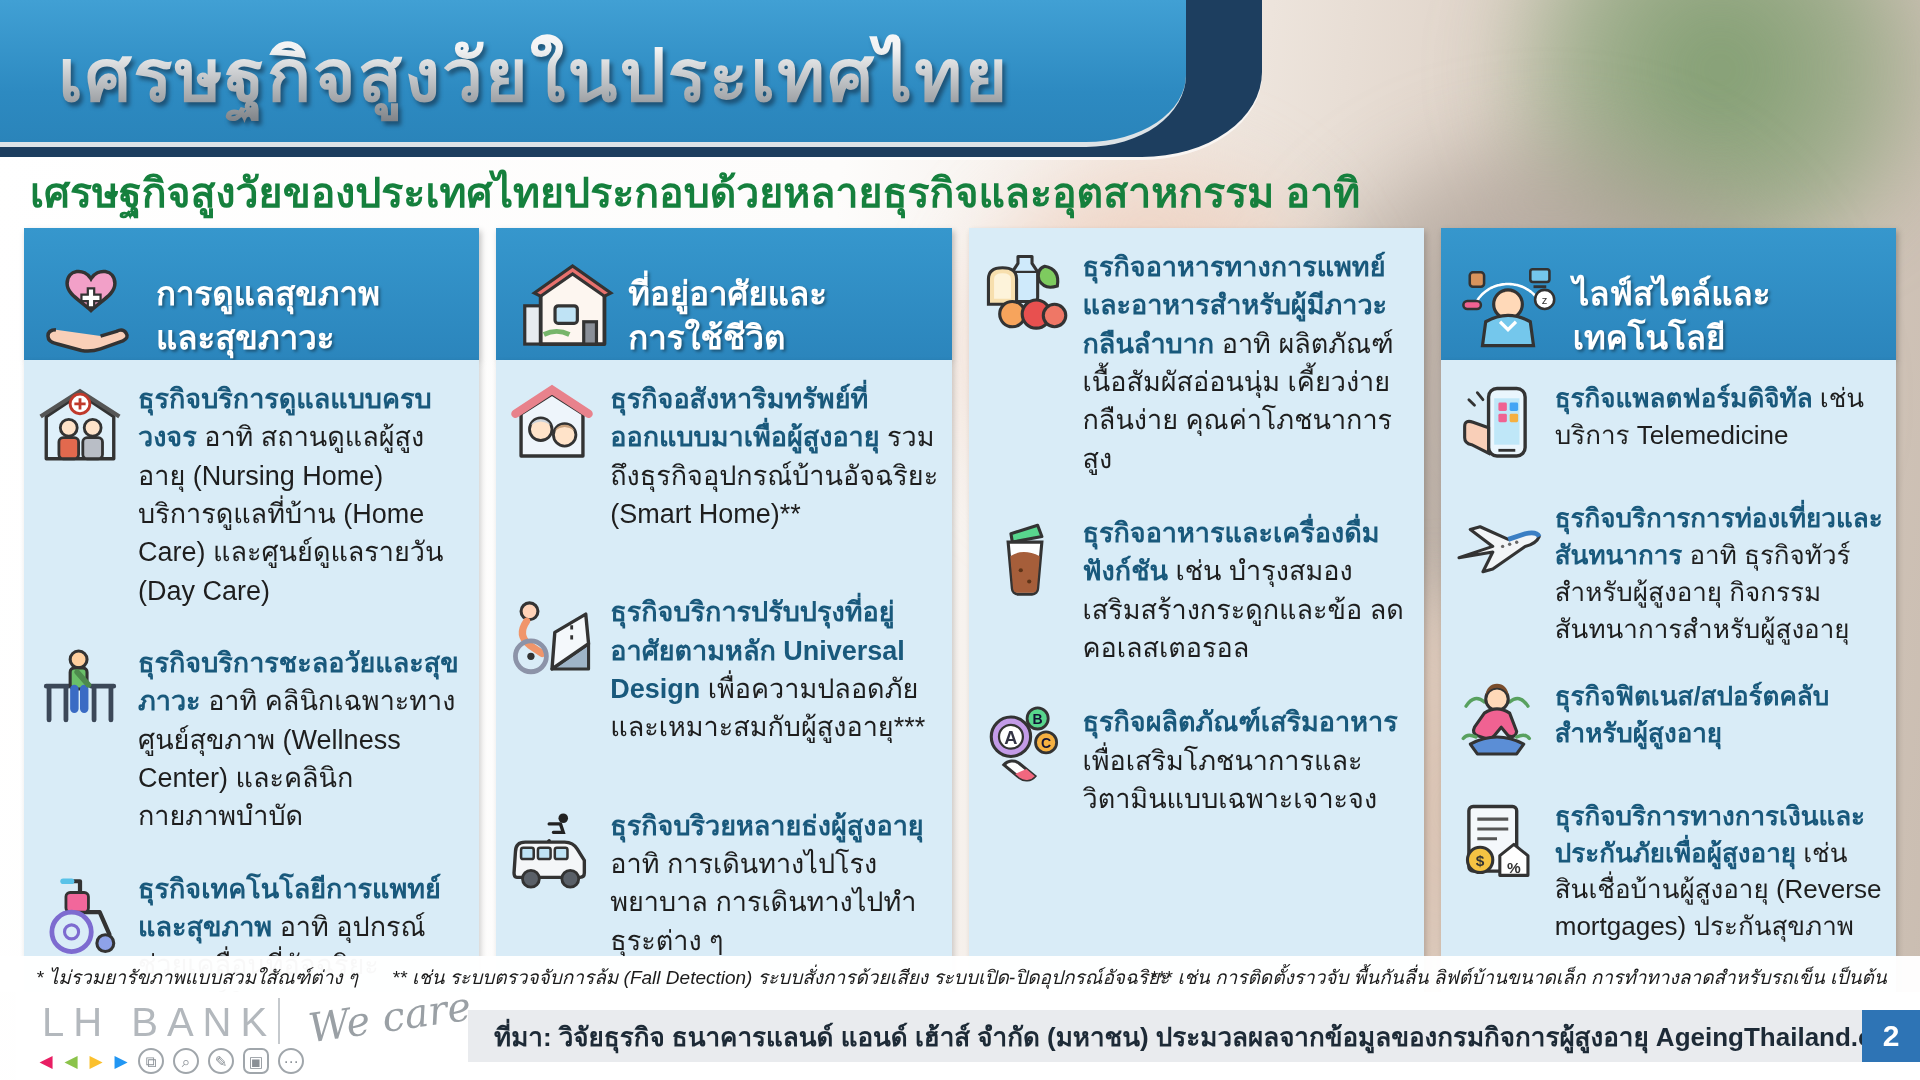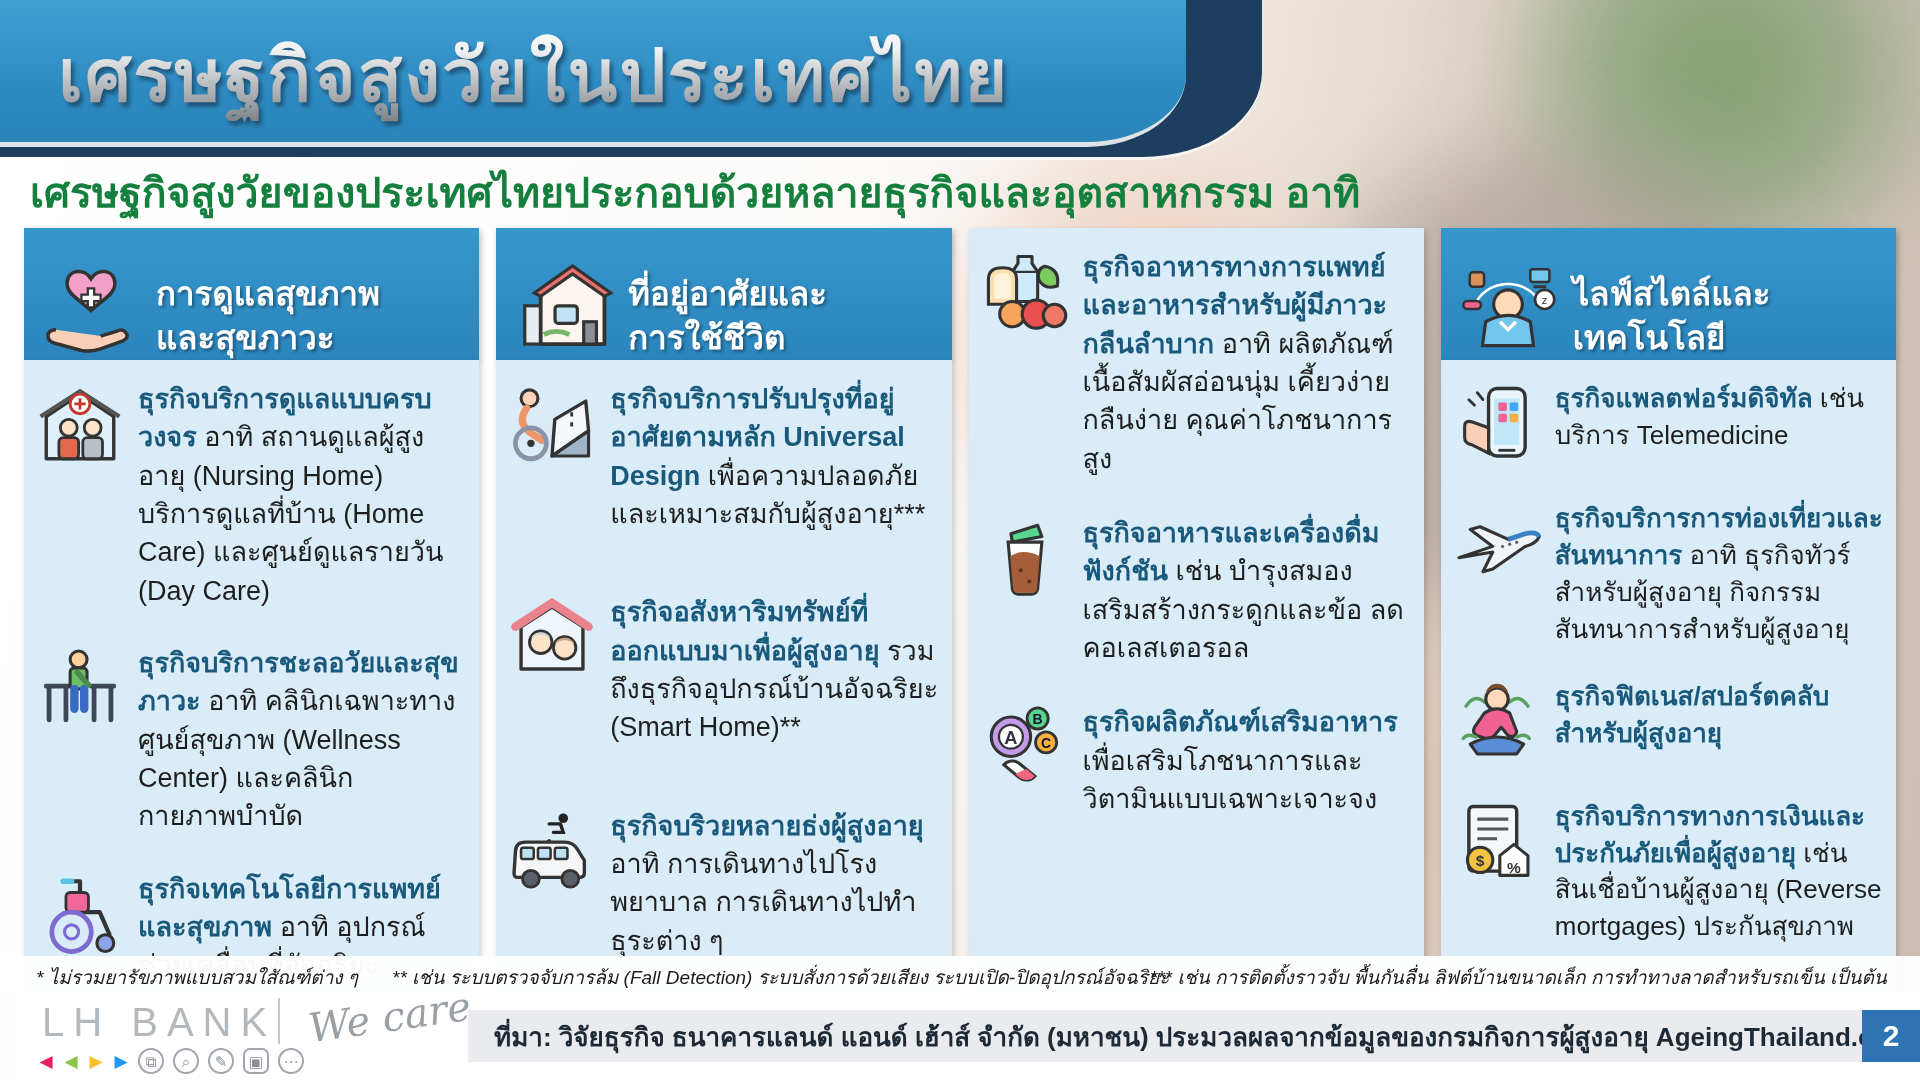--- a/index.html
+++ b/index.html
@@ -151,43 +151,43 @@
       </div>
       <div class="htext">
         <span>ที่อยู่อาศัยและ</span><br>
         <span>การใช้ชีวิต</span>
       </div>
     </div>
     <div class="col-body">
       <div class="item">
         <div class="iicon">
           <svg viewBox="0 0 64 64">
+              <path d="M10 24 L32 10 L54 24 V54 H10 Z" fill="#eef5fb" stroke="#333" stroke-width="2.4" stroke-linejoin="round"></path>
+              <path d="M6 24 L32 7 L58 24" fill="none" stroke="#e8828c" stroke-width="6" stroke-linecap="round"></path>
+              <circle cx="24" cy="35" r="8" fill="#ffe3c9" stroke="#333" stroke-width="2"></circle>
+              <path d="M17 32 a8 8 0 0 1 14 0 q-7 -5 -14 0 z" fill="#cfd4da"></path>
+              <circle cx="41" cy="39" r="8" fill="#ffe3c9" stroke="#333" stroke-width="2"></circle>
+              <path d="M34 36 a8 8 0 0 1 14 0 q-7 -5 -14 0 z" fill="#c9a27e"></path>
+            </svg>
+        </div>
+        <p class="itext"><span class="lead">ธุรกิจอสังหาริมทรัพย์ที่ออกแบบมาเพื่อผู้สูงอายุ</span><span> รวมถึงธุรกิจอุปกรณ์บ้านอัจฉริยะ (Smart Home)**</span></p>
+      </div>
+      <div class="item">
+        <div class="iicon">
+          <svg viewBox="0 0 64 64">
               <circle cx="16" cy="13" r="6" fill="#ffd3b8" stroke="#333" stroke-width="2.2"></circle>
               <path d="M14 20 q-7 10 2 17 l9 6" fill="none" stroke="#f0956a" stroke-width="5" stroke-linecap="round"></path>
               <circle cx="17" cy="45" r="11" fill="none" stroke="#8c93a8" stroke-width="3.4"></circle>
               <circle cx="17" cy="45" r="2.6" fill="#333"></circle>
               <path d="M32 54 L58 36 V54 Z" fill="#9fb4c7" stroke="#333" stroke-width="2.2" stroke-linejoin="round"></path>
               <path d="M34 28 L56 15 L58 36 L32 54 Z" fill="#f4f8fb" stroke="#333" stroke-width="2.4" stroke-linejoin="round"></path>
               <path d="M46 30 v3 m0 -10 v3" stroke="#333" stroke-width="2"></path>
             </svg>
         </div>
         <p class="itext"><span class="lead">ธุรกิจบริการปรับปรุงที่อยู่อาศัยตามหลัก Universal Design</span><span> เพื่อความปลอดภัยและเหมาะสมกับผู้สูงอายุ***</span></p>
-      </div>
-      <div class="item">
-        <div class="iicon">
-          <svg viewBox="0 0 64 64">
-              <path d="M10 24 L32 10 L54 24 V54 H10 Z" fill="#eef5fb" stroke="#333" stroke-width="2.4" stroke-linejoin="round"></path>
-              <path d="M6 24 L32 7 L58 24" fill="none" stroke="#e8828c" stroke-width="6" stroke-linecap="round"></path>
-              <circle cx="24" cy="35" r="8" fill="#ffe3c9" stroke="#333" stroke-width="2"></circle>
-              <path d="M17 32 a8 8 0 0 1 14 0 q-7 -5 -14 0 z" fill="#cfd4da"></path>
-              <circle cx="41" cy="39" r="8" fill="#ffe3c9" stroke="#333" stroke-width="2"></circle>
-              <path d="M34 36 a8 8 0 0 1 14 0 q-7 -5 -14 0 z" fill="#c9a27e"></path>
-            </svg>
-        </div>
-        <p class="itext"><span class="lead">ธุรกิจอสังหาริมทรัพย์ที่ออกแบบมาเพื่อผู้สูงอายุ</span><span> รวมถึงธุรกิจอุปกรณ์บ้านอัจฉริยะ (Smart Home)**</span></p>
       </div>
       <div class="item">
         <div class="iicon">
           <svg viewBox="0 0 64 64">
               <circle cx="40" cy="8" r="3.4" fill="#222"></circle>
               <path d="M38 12 h-8 m8 0 l2 6 h-7 m-3 6 a7 7 0 1 0 12 5" fill="none" stroke="#222" stroke-width="2.4" stroke-linecap="round"></path>
               <path d="M6 32 q0 -7 7 -7 h28 q6 0 9 5 l5 8 v9 q0 3 -3 3 h-45 q-2 0 -2 -3 z" fill="#f4f6f8" stroke="#333" stroke-width="2.4"></path>
               <rect x="10" y="29" width="9" height="8" rx="1.5" fill="#bfe3f5" stroke="#333" stroke-width="1.8"></rect>
               <rect x="22" y="29" width="9" height="8" rx="1.5" fill="#bfe3f5" stroke="#333" stroke-width="1.8"></rect>
               <rect x="34" y="29" width="9" height="8" rx="1.5" fill="#bfe3f5" stroke="#333" stroke-width="1.8"></rect>

